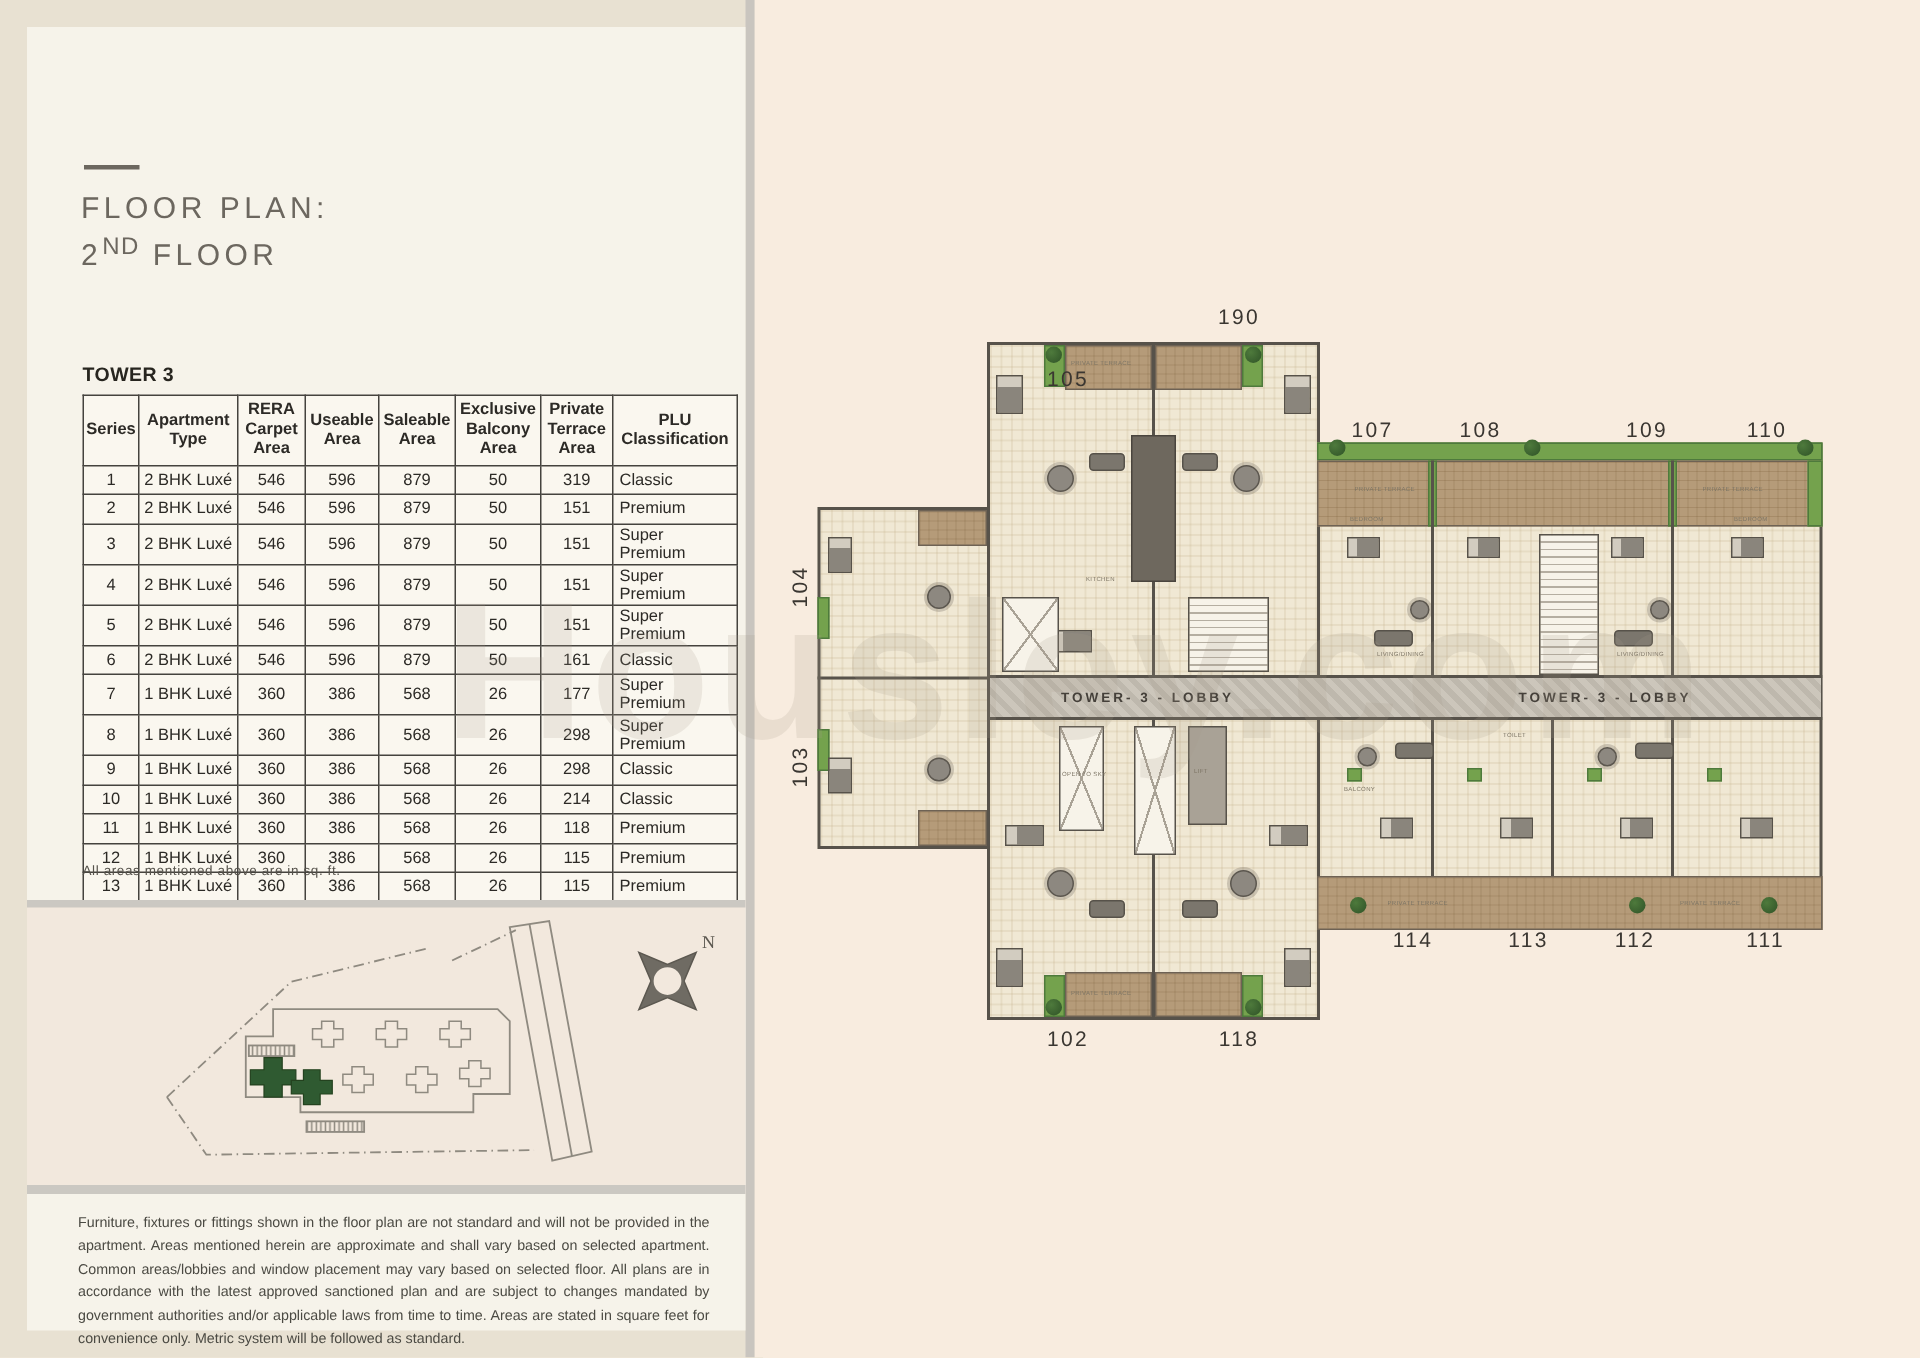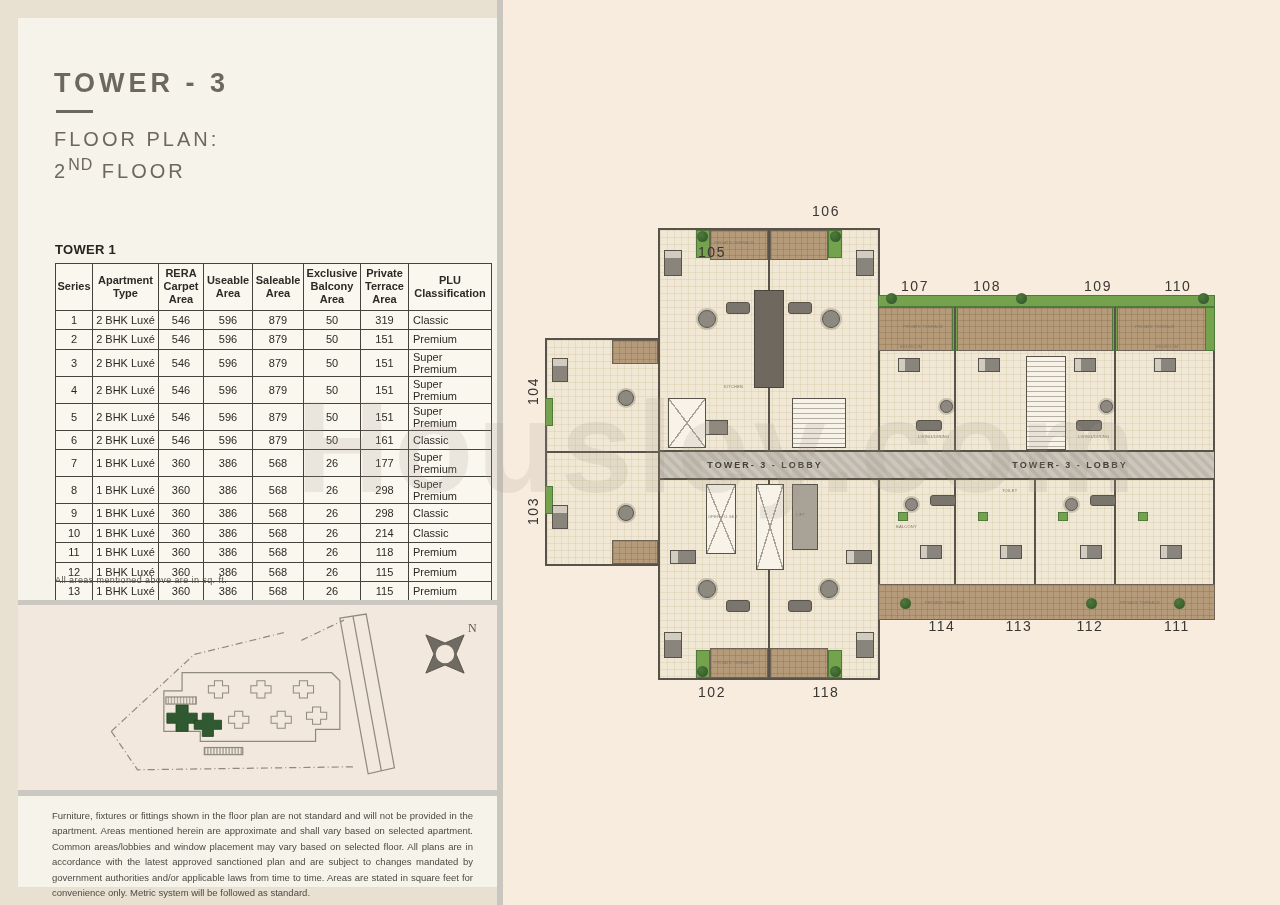--- a/index.html
+++ b/index.html
@@ -67,26 +67,25 @@
 </style>
 </head>
 <body>
 
 <div id="app">
 
   <div class="abs" id="right-panel"></div>
   <div class="abs" id="divider"></div>
   <div class="abs" id="left-card"></div>
 
-  <div class="abs" id="title">TOWER - 3</div>
   <div class="abs" id="title-rule"></div>
   <div class="abs" id="subtitle1">FLOOR PLAN:</div>
   <div class="abs" id="subtitle2"><span>2</span><sup>ND</sup><span> FLOOR</span></div>
 
-  <div class="abs" id="table-caption">TOWER 1</div>
+  <div class="abs" id="table-caption">TOWER 3</div>
   <div class="abs" id="areas-wrap">
     <table id="areas">
       <colgroup>
         <col style="width:37px">
           <col style="width:66px">
           <col style="width:45px">
           <col style="width:49px">
         <col style="width:51px">
           <col style="width:57px">
           <col style="width:48px">
@@ -397,21 +396,21 @@
   <div class="abs rlabel" style="left:1156px;top:344px;">BEDROOM</div>
   <div class="abs rlabel" style="left:918px;top:434px;">LIVING/DINING</div>
   <div class="abs rlabel" style="left:1078px;top:434px;">LIVING/DINING</div>
   <div class="abs rlabel" style="left:708px;top:514px;">OPEN TO SKY</div>
   <div class="abs rlabel" style="left:796px;top:512px;">LIFT</div>
   <div class="abs rlabel" style="left:724px;top:384px;">KITCHEN</div>
   <div class="abs rlabel" style="left:1002px;top:488px;">TOILET</div>
   <div class="abs rlabel" style="left:896px;top:524px;">BALCONY</div>
 
   <div class="abs unum" style="left:690px;top:203px;margin-top:41px;">105</div>
-  <div class="abs unum" style="left:804px;top:203px;">106</div>
+  <div class="abs unum" style="left:804px;top:203px;">190</div>
   <div class="abs unum" style="left:893px;top:278px;">107</div>
   <div class="abs unum" style="left:965px;top:278px;">108</div>
   <div class="abs unum" style="left:1076px;top:278px;">109</div>
   <div class="abs unum" style="left:1156px;top:278px;">110</div>
   <div class="abs unum vert" style="left:511px;top:383px;">104</div>
   <div class="abs unum vert" style="left:511px;top:503px;">103</div>
   <div class="abs unum" style="left:690px;top:684px;">102</div>
   <div class="abs unum" style="left:804px;top:684px;">118</div>
   <div class="abs unum" style="left:920px;top:618px;">114</div>
   <div class="abs unum" style="left:997px;top:618px;">113</div>

